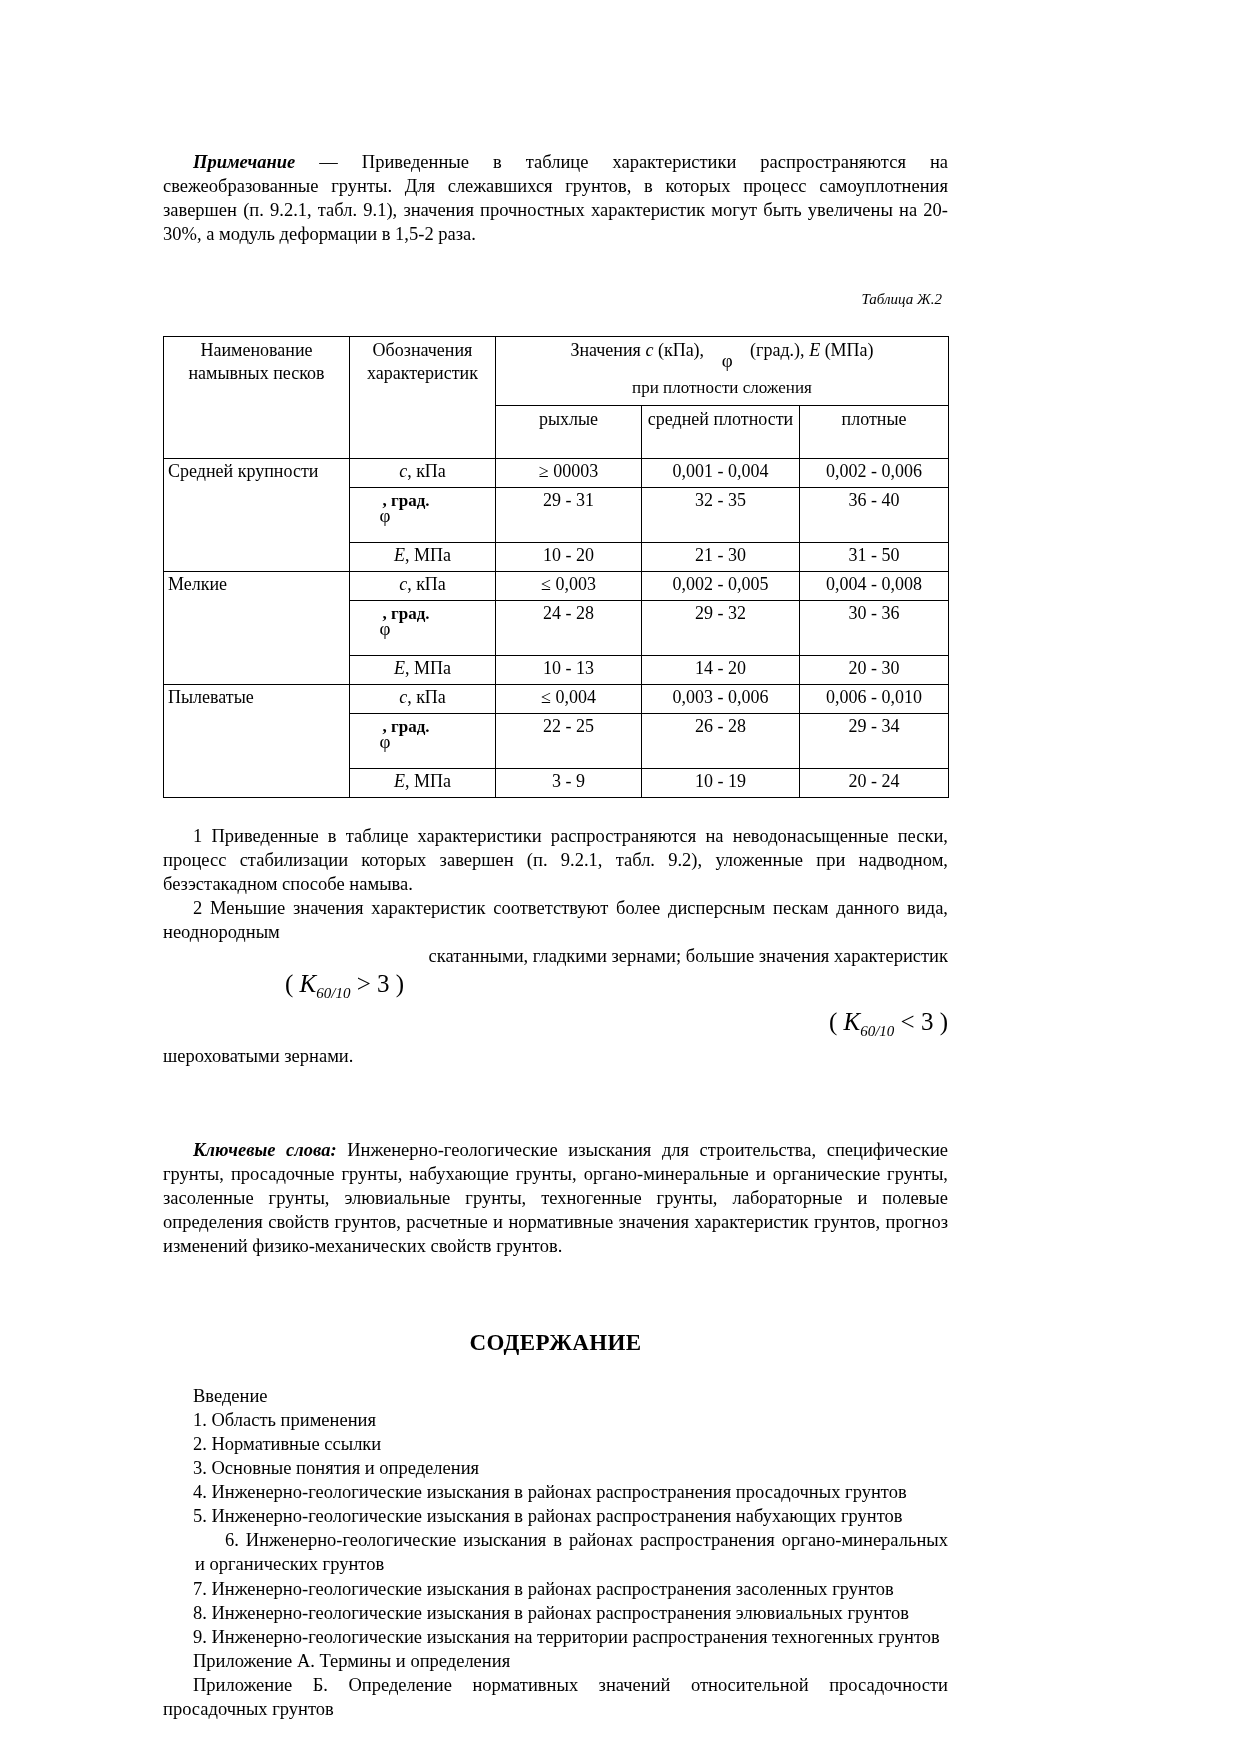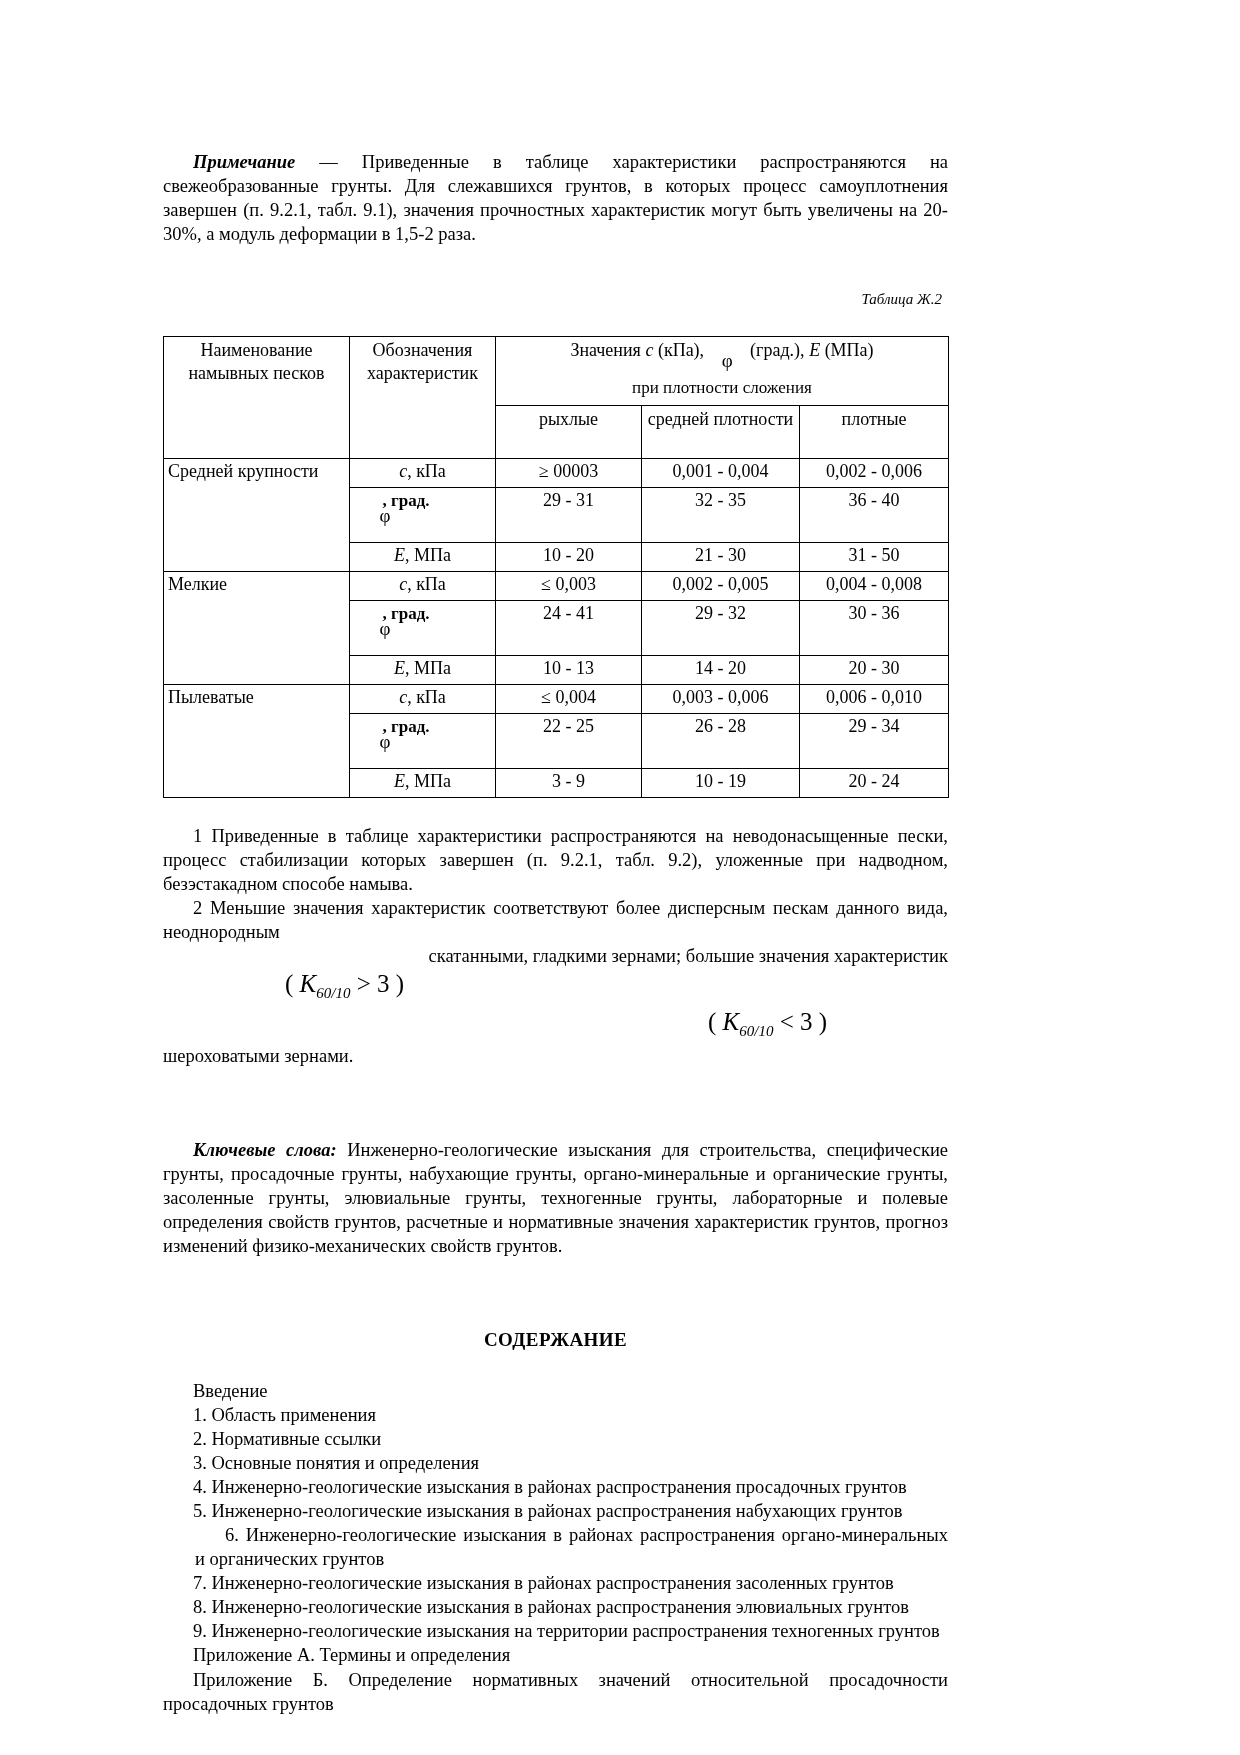--- a/index.html
+++ b/index.html
@@ -157,27 +157,28 @@
   .formula sub { font-size: 15px; font-style: italic; }
   .formula-row-1 {
     margin-top: 2px;
     padding-left: 122px;
     height: 36px;
   }
   .formula-row-2 {
     margin-top: 2px;
     padding-left: 545px;
     height: 36px;
+    text-align: right;
   }
 
   
   .contents-title {
     text-align: center;
     font-weight: bold;
-    font-size: 19px;
+    font-size: 23px;
     letter-spacing: 0.4px;
     font-family: Liberation Serif, serif;
   }
   .toc p { text-indent: 30px; }
 </style>
 </head>
 <body>
 
 <div class="page">
   <div class="content">
@@ -235,21 +236,21 @@
           </tr>
           <tr>
             <td class="namecell" rowspan="3">Мелкие</td>
             <td class="cell ctr"><span class="sym-i">c</span><span>, кПа</span></td>
             <td class="cell ctr">≤ 0,003</td>
             <td class="cell ctr">0,002 - 0,005</td>
             <td class="cell ctr">0,004 - 0,008</td>
           </tr>
           <tr>
             <td class="cell-tall ctr"><span class="phi-grad"><span class="phi-glyph">φ</span><span class="grad-txt">, град.</span></span></td>
-            <td class="cell-tall ctr">24 - 41</td>
+            <td class="cell-tall ctr">24 - 28</td>
             <td class="cell-tall ctr">29 - 32</td>
             <td class="cell-tall ctr">30 - 36</td>
           </tr>
           <tr>
             <td class="cell ctr"><span class="sym-i">E</span><span>, МПа</span></td>
             <td class="cell ctr">10 - 13</td>
             <td class="cell ctr">14 - 20</td>
             <td class="cell ctr">20 - 30</td>
           </tr>
           <tr>

